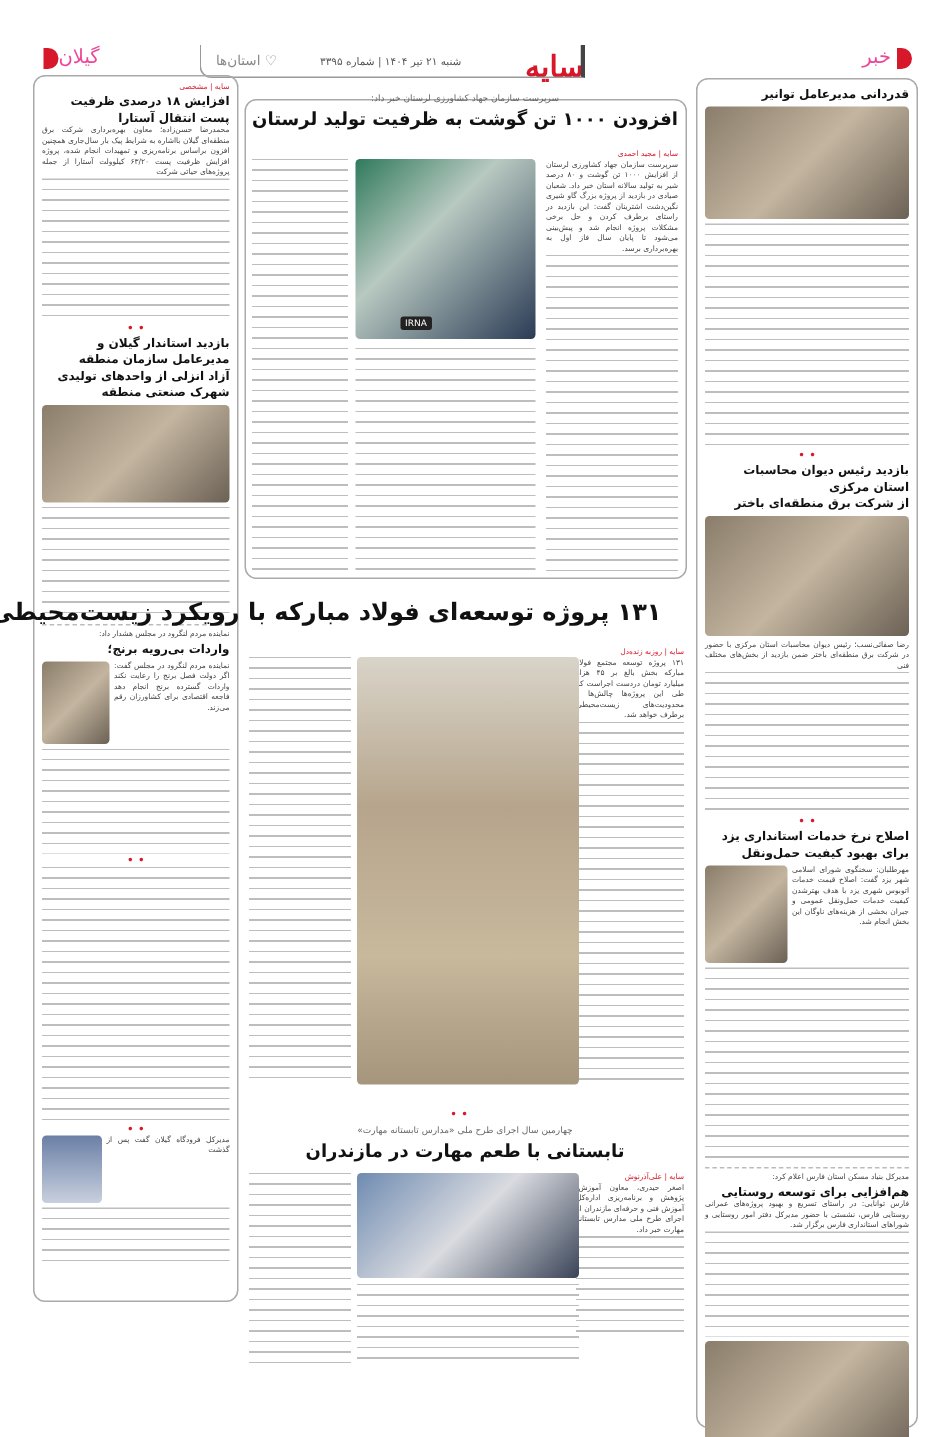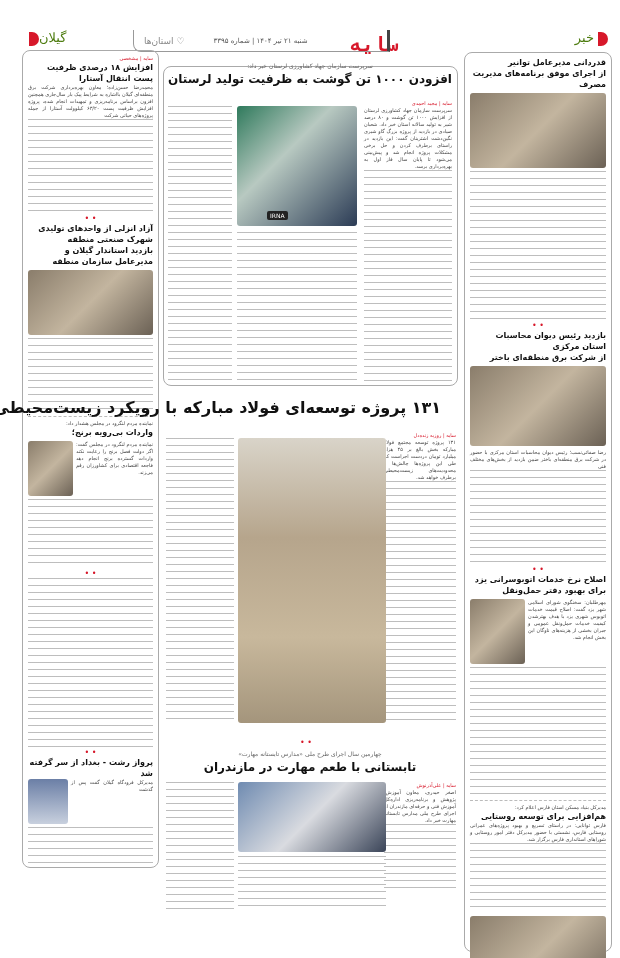--- a/index.html
+++ b/index.html
@@ -1,20 +1,20 @@
 <!DOCTYPE html>
 <html><head>
 <meta charset="utf-8">
 <style>
 *{box-sizing:border-box;margin:0;padding:0}
 body{width:620px;height:958px;background:#fff;font-family:"DejaVu Sans",sans-serif;direction:rtl;position:relative;overflow:hidden;color:#222}
-.sec{position:absolute;top:0;font-size:13px;color:#4d7c0f;font-family:"DejaVu Serif",serif}
+.sec{position:absolute;top:0;font-size:13px;color:#ec4899;font-family:"DejaVu Serif",serif}
 .sec .flag{display:inline-block;width:10px;height:14px;background:#d7182a;border-radius:0 7px 7px 0;vertical-align:middle;margin-left:4px}
 .hdr{position:absolute;top:30px;left:133px;width:257px;height:22px;border:1px solid #999;border-top:none;border-radius:0 0 0 8px;border-right:3px solid #444;font-size:7px;color:#555;display:flex;align-items:center;justify-content:center}
-.logo{position:absolute;top:32px;left:350px;font-size:20px;color:#d7182a;font-weight:bold;font-family:Liberation Mono, monospace}
+.logo{position:absolute;top:32px;left:350px;font-size:20px;color:#d7182a;font-weight:bold;font-family:Liberation Serif, serif}
 .box{position:absolute;border:1px solid #aaa;border-radius:8px}
 .ttl{font-weight:bold;font-size:8px;color:#111;line-height:11px}
 .txt{font-size:5px;line-height:7px;color:#444;text-align:justify}
 .ph{background:linear-gradient(135deg,#8a7d6b,#c3b59f 50%,#6b6155);border-radius:3px}
 .lines{background:repeating-linear-gradient(to bottom,#888 0 1px,transparent 1px 7px);opacity:.55}
 .dot{color:#d7182a;font-size:8px;text-align:center}
 .sep{border-top:1px dashed #bbb;margin:3px 0}
 .bigt{position:absolute;font-weight:bold;color:#111;text-align:center;white-space:nowrap}
 .kick{position:absolute;font-size:6px;color:#666;text-align:center}
 </style>
@@ -24,67 +24,65 @@
 <div class="sec" style="right:12px;top:30px"><span class="flag"></span><span>خبر</span></div>
 <div class="logo">سایه</div>
 <div class="hdr">
   <span>شنبه ۲۱ تیر ۱۴۰۴ | شماره ۳۳۹۵</span>
   <span style="position:absolute;left:10px;font-size:9px;color:#888"><span>♡ </span><span>استان‌ها</span></span>
 </div>
 <div class="sec" style="left:25px;top:30px"><span>گیلان</span><span class="flag"></span></div>
 
 <div class="box" style="right:8px;top:52px;width:148px;height:900px;padding:4px 5px">
   <div class="ttl">قدردانی مدیرعامل توانیر</div>
-  <div class="ttl">از اجرای موفق برنامه‌های مدیریت مصرف</div>
   <div class="ph" style="height:75px;margin:3px 0"></div>
   <div class="lines" style="height:150px"></div>
   <div class="dot">• •</div>
   <div class="ttl">بازدید رئیس دیوان محاسبات استان مرکزی</div>
   <div class="ttl">از شرکت برق منطقه‌ای باختر</div>
   <div class="ph" style="height:80px;margin:3px 0"></div>
   <div class="txt">رضا صفائی‌نسب؛ رئیس دیوان محاسبات استان مرکزی با حضور در شرکت برق منطقه‌ای باختر ضمن بازدید از بخش‌های مختلف فنی</div>
   <div class="lines" style="height:95px"></div>
   <div class="dot">• •</div>
-  <div class="ttl">اصلاح نرخ خدمات اتوبوسرانی یزد</div>
-  <div class="ttl">برای بهبود دفتر حمل‌ونقل</div>
+  <div class="ttl">اصلاح نرخ خدمات استانداری یزد</div>
+  <div class="ttl">برای بهبود کیفیت حمل‌ونقل</div>
   <div style="display:flex;gap:3px;margin-top:3px">
     <div class="txt" style="flex:1">مهرطلبان: سخنگوی شورای اسلامی شهر یزد گفت: اصلاح قیمت خدمات اتوبوس شهری یزد با هدف بهترشدن کیفیت خدمات حمل‌ونقل عمومی و جبران بخشی از هزینه‌های ناوگان این بخش انجام شد.</div>
     <div class="ph" style="width:55px;height:65px"></div>
   </div>
   <div class="lines" style="height:130px;margin-top:3px"></div>
   <div class="sep"></div>
   <div class="txt">مدیرکل بنیاد مسکن استان فارس اعلام کرد:</div>
   <div class="ttl">هم‌افزایی برای توسعه روستایی</div>
   <div class="txt">فارس توانایی: در راستای تسریع و بهبود پروژه‌های عمرانی روستایی فارس، نشستی با حضور مدیرکل دفتر امور روستایی و شوراهای استانداری فارس برگزار شد.</div>
   <div class="lines" style="height:70px"></div>
   <div class="ph" style="height:78px;margin-top:3px"></div>
 </div>
 
 <div class="box" style="left:22px;top:50px;width:137px;height:818px;padding:4px 5px">
   <div class="txt" style="color:#d7182a">سایه | مشخصی</div>
   <div class="ttl">افزایش ۱۸ درصدی ظرفیت پست انتقال آستارا</div>
   <div class="txt">محمدرضا حسن‌زاده؛ معاون بهره‌برداری شرکت برق منطقه‌ای گیلان بااشاره به شرایط پیک بار سال‌جاری همچنین افزون براساس برنامه‌ریزی و تمهیدات انجام شده، پروژه افزایش ظرفیت پست ۶۳/۲۰ کیلوولت آستارا از جمله پروژه‌های حیاتی شرکت</div>
   <div class="lines" style="height:95px"></div>
   <div class="dot">• •</div>
+  <div class="ttl">بازدید استاندار گیلان و مدیرعامل سازمان منطقه</div>
   <div class="ttl">آزاد انزلی از واحدهای تولیدی شهرک صنعتی منطقه</div>
-  <div class="ttl">بازدید استاندار گیلان و مدیرعامل سازمان منطقه</div>
   <div class="ph" style="height:65px;margin:3px 0"></div>
   <div class="lines" style="height:75px"></div>
   <div class="sep"></div>
   <div class="txt">نماینده مردم لنگرود در مجلس هشدار داد:</div>
   <div class="ttl">واردات بی‌رویه برنج؛</div>
   <div style="display:flex;gap:3px;margin-top:3px">
     <div class="txt" style="flex:1">نماینده مردم لنگرود در مجلس گفت: اگر دولت فصل برنج را رعایت نکند واردات گسترده برنج انجام دهد فاجعه اقتصادی برای کشاورزان رقم می‌زند.</div>
     <div class="ph" style="width:45px;height:55px"></div>
   </div>
   <div class="lines" style="height:70px;margin-top:3px"></div>
   <div class="dot">• •</div>
   <div class="lines" style="height:170px"></div>
   <div class="dot">• •</div>
-  <div class="ttl">پرواز رشت - بغداد از سر گرفته شد</div>
   <div style="display:flex;gap:3px">
     <div class="txt" style="flex:1">مدیرکل فرودگاه گیلان گفت پس از گذشت</div>
     <div class="ph" style="width:40px;height:45px;background:linear-gradient(#6b7fa6,#c8d0de)"></div>
   </div>
   <div class="lines" style="height:40px;margin-top:3px"></div>
 </div>
 
 <div class="box" style="left:163px;top:66px;width:295px;height:320px"></div>
 <div class="kick" style="left:165px;width:290px;top:62px">سرپرست سازمان جهاد کشاورزی لرستان خبر داد:</div>
 <div class="bigt" style="left:165px;width:290px;top:72px;font-size:12px">افزودن ۱۰۰۰ تن گوشت به ظرفیت تولید لرستان</div>

